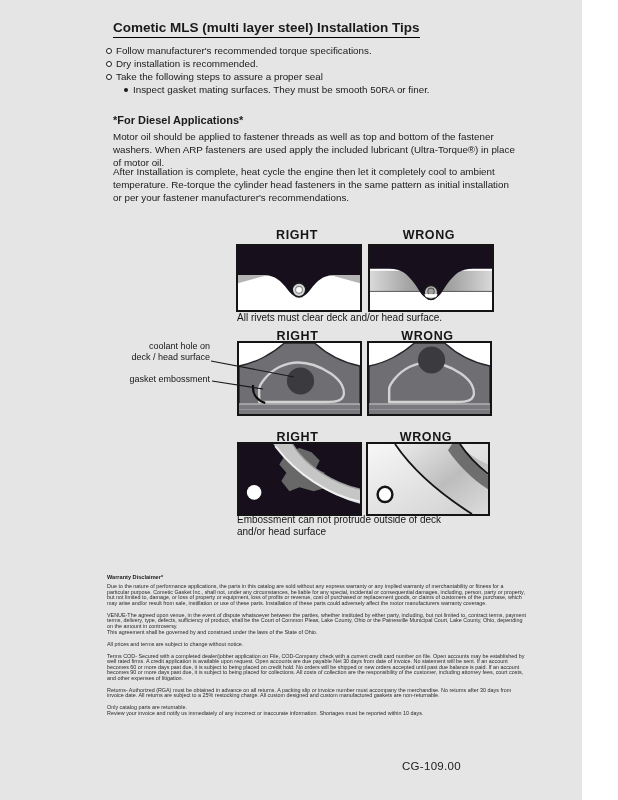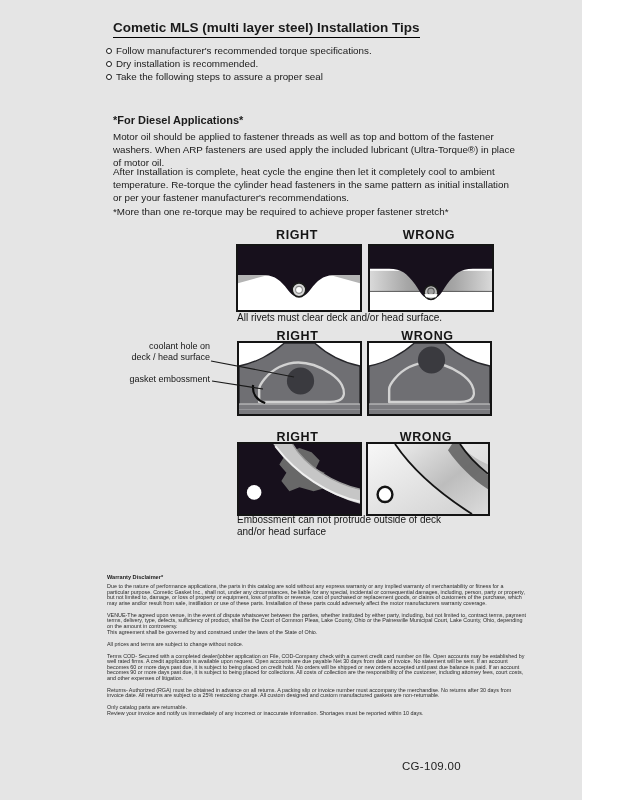--- a/index.html
+++ b/index.html
@@ -41,26 +41,26 @@
 <body>
 
 <div class="page">
 
   <div class="abs page-title">Cometic MLS (multi layer steel) Installation Tips</div>
 
   <div class="abs tips">
     <div class="tip">Follow manufacturer's recommended torque specifications.</div>
     <div class="tip">Dry installation is recommended.</div>
     <div class="tip">Take the following steps to assure a proper seal</div>
+    <div class="subtip">Inspect gasket mating surfaces.  They must be smooth 50RA or finer.</div>
   </div>
 
   <div class="abs diesel-heading">*For Diesel Applications*</div>
   <div class="abs body-para" style="top:131px">Motor oil should be applied to fastener threads as well as top and bottom of the fastener washers. When ARP fasteners are used apply the included lubricant (Ultra-Torque®) in place of motor oil.</div>
   <div class="abs body-para" style="top:166px">After Installation is complete, heat cycle the engine then let it completely cool to ambient temperature. Re-torque the cylinder head fasteners in the same pattern as initial installation or per your fastener manufacturer's recommendations.</div>
-  <div class="abs note">*More than one re-torque may be required to achieve proper fastener stretch*</div>
 
   <div class="abs rw-label" style="left:236px; top:228px; width:122px;">RIGHT</div>
   <div class="abs rw-label" style="left:368px; top:228px; width:122px;">WRONG</div>
 
   <div class="dbox" style="left:236px; top:244px; width:122px; height:64px;">
     <svg viewBox="0 0 122 62" preserveAspectRatio="none">
       <path d="M0,0 H122 V28 H99 C87,28 82,31 75,39 C70,45 68,49 61,49 C54,49 52,45 47,39 C40,31 35,28 23,28 H0 Z" fill="#17101c"></path>
       <path d="M0,28 L30,28 L0,36 Z" fill="#b4b4b4"></path>
       <path d="M122,28 L92,28 L122,36 Z" fill="#b4b4b4"></path>
       <circle cx="61" cy="42.5" r="6.8" fill="#d6d6d6" stroke="#1a1a1a" stroke-width="1.6"></circle>

